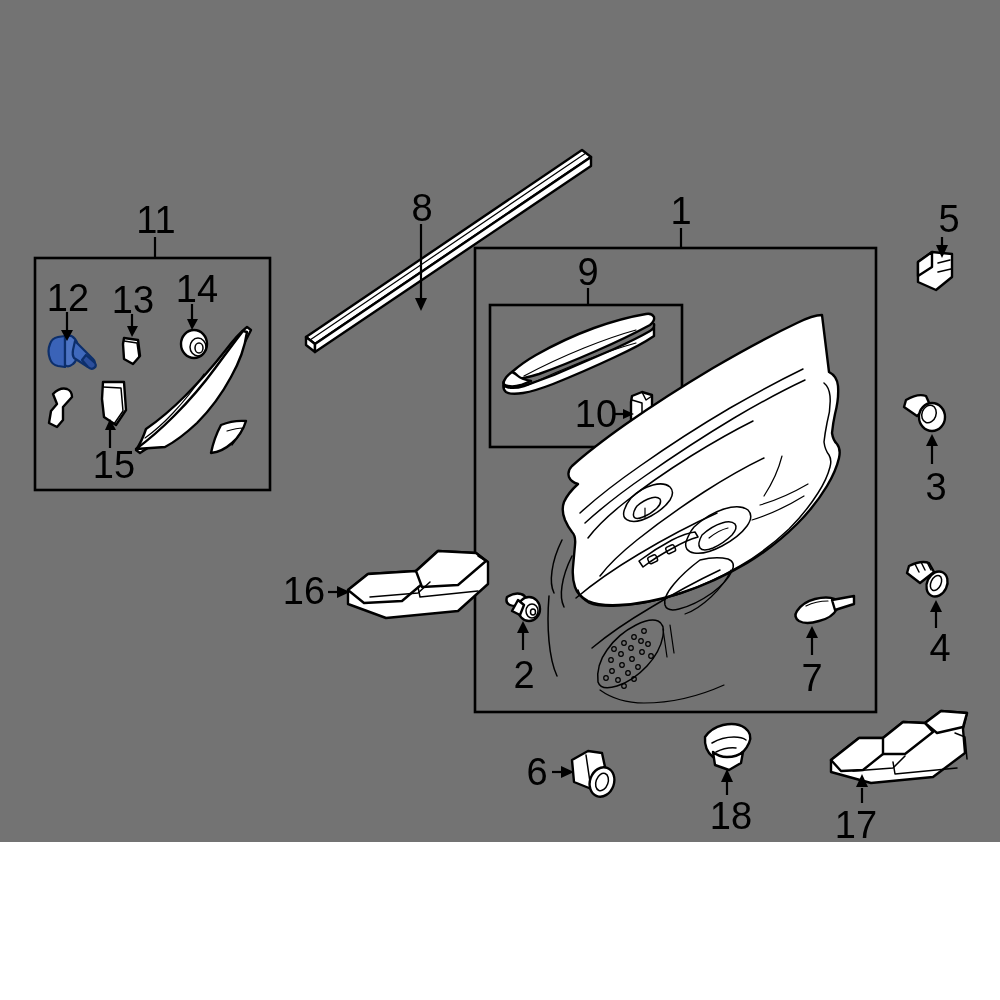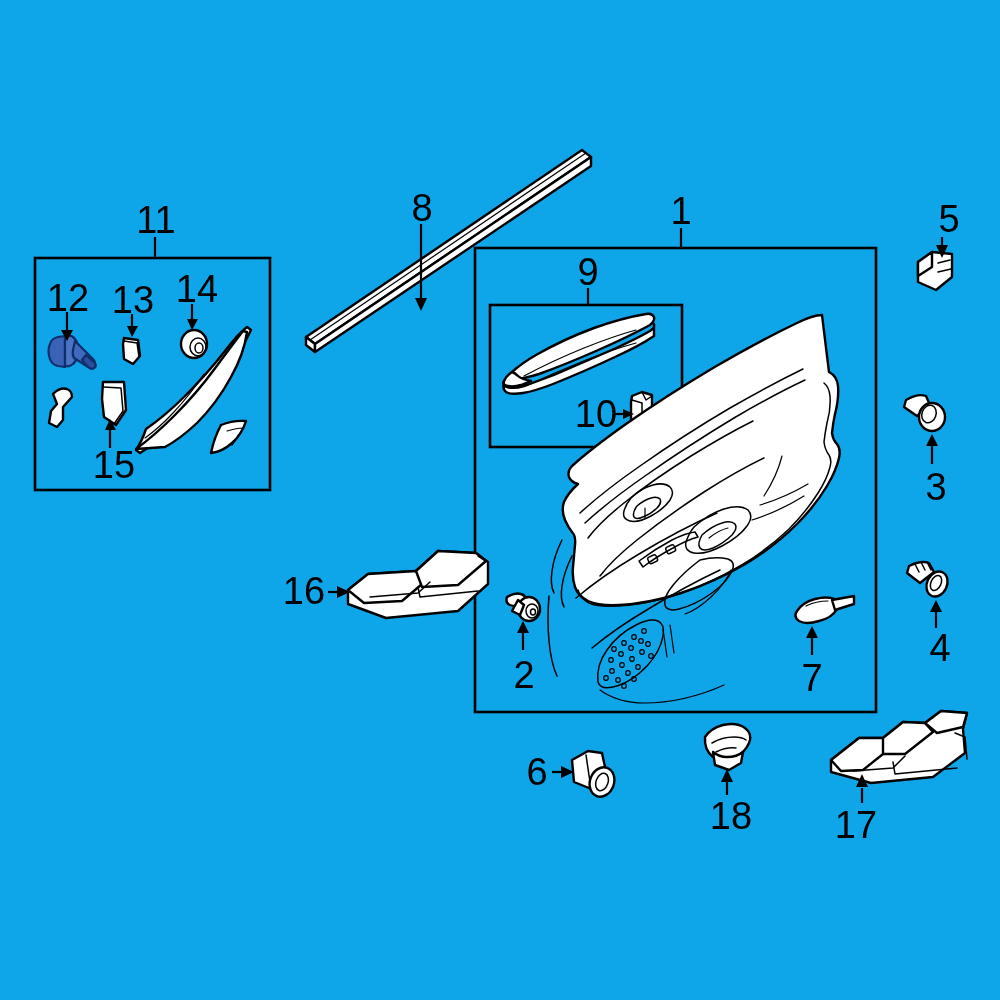--- a/index.html
+++ b/index.html
@@ -7,22 +7,22 @@
     margin: 0;
     padding: 0;
     background: #ffffff;
   }
   body {
     font-family: "Liberation Sans", sans-serif;
   }
   #stage {
     position: relative;
     width: 1000px;
-    height: 1000px;
-    background: #0ea5e9;
+    height: 842px;
+    background: #737373;
     overflow: hidden;
     text-align: right;
   }
   #diagram-svg {
     position: absolute;
     left: 0;
     top: 0;
     width: 1000px;
     height: 1000px;
   }

